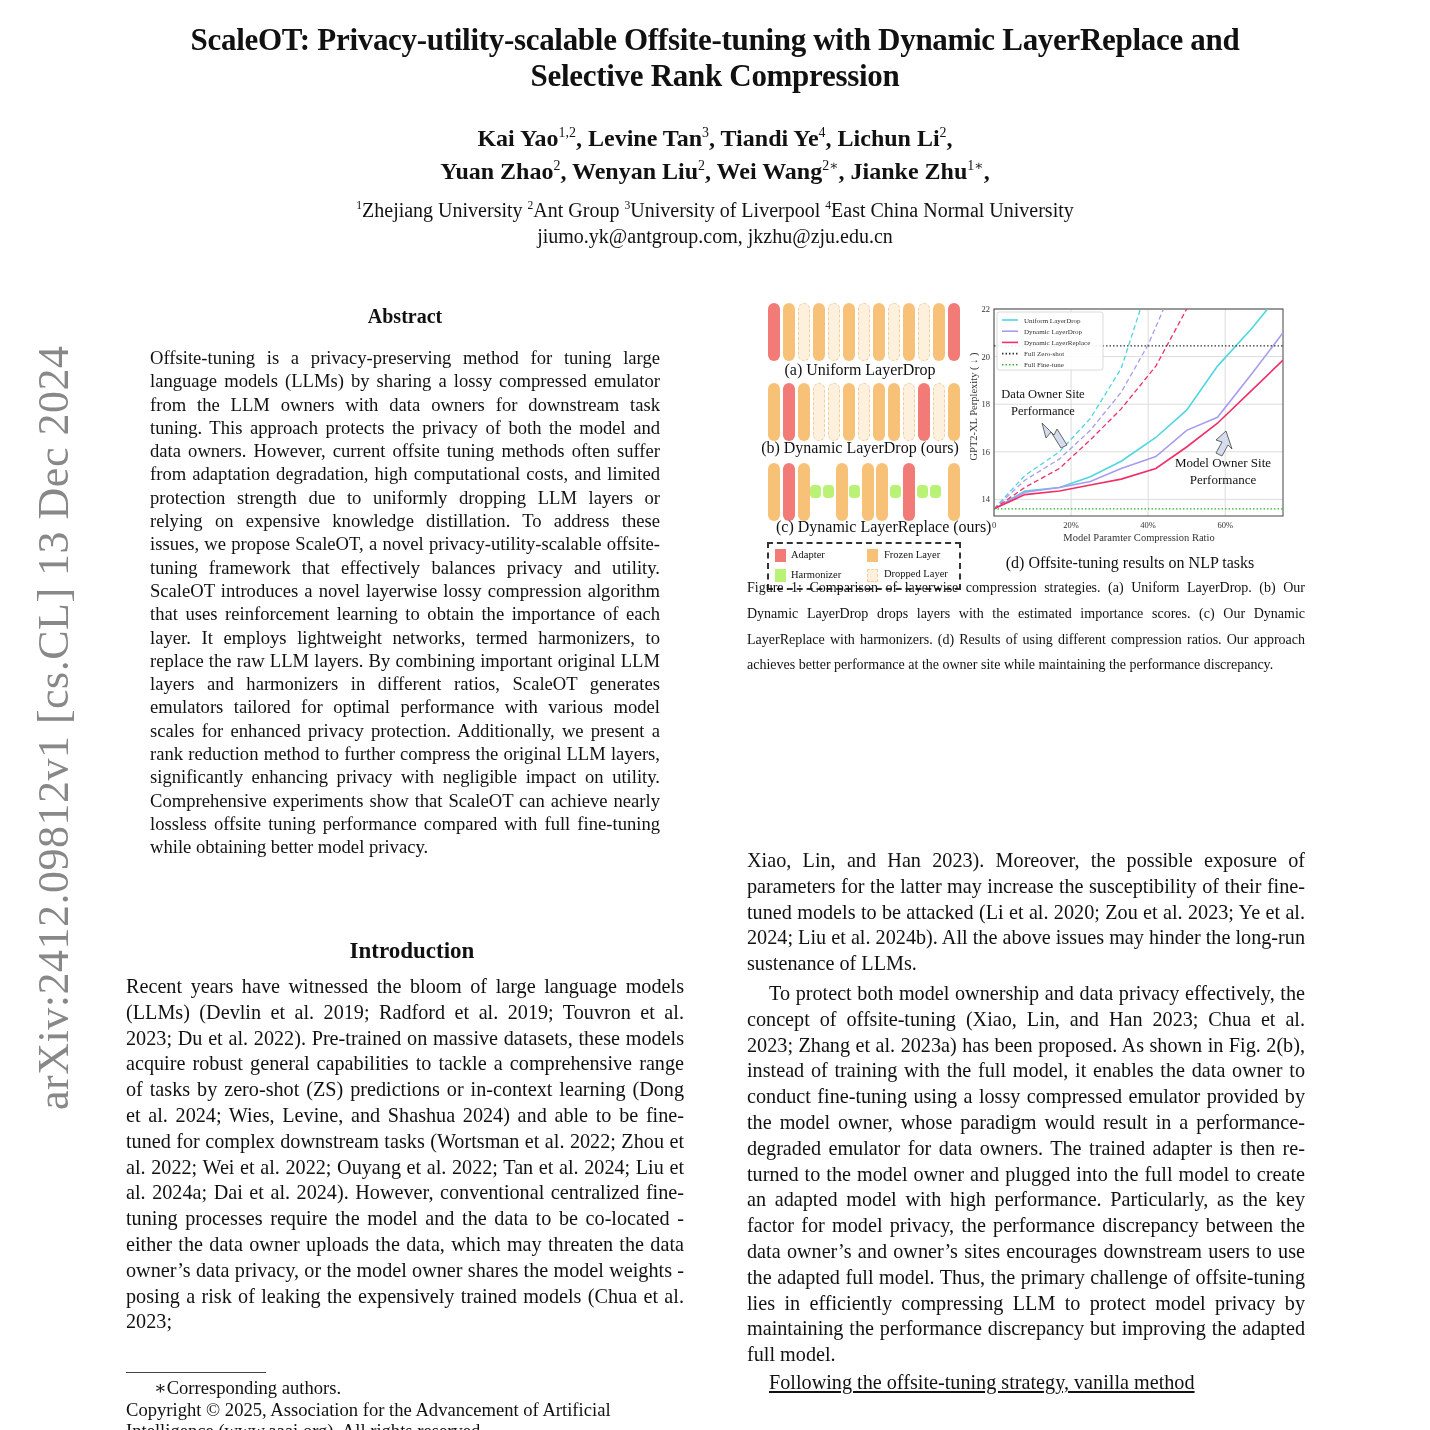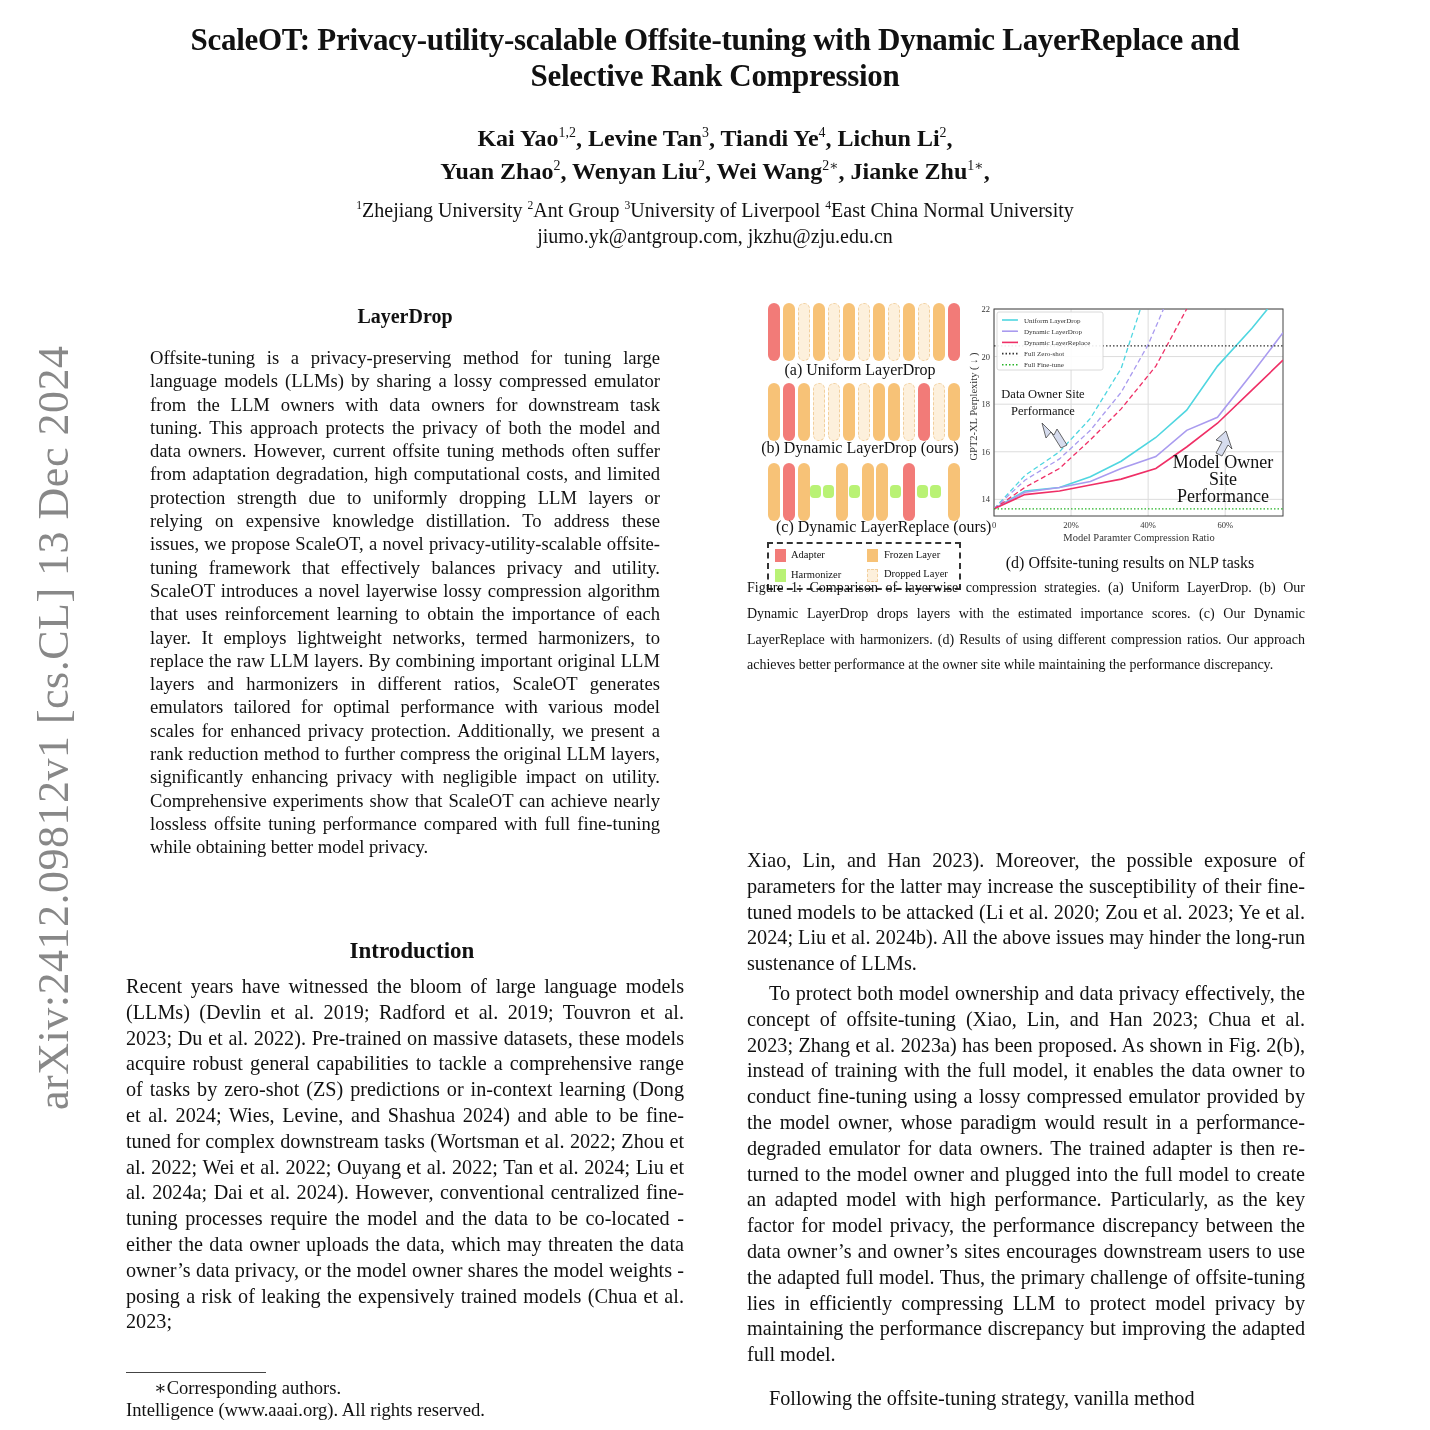--- a/index.html
+++ b/index.html
@@ -62,29 +62,30 @@
     <sup>1</sup><span>Zhejiang University</span>
     <sup>2</sup><span>Ant Group</span>
     <sup>3</sup><span>University of Liverpool</span>
     <sup>4</sup><span>East China Normal University</span>
   </div>
   <div>jiumo.yk@antgroup.com, jkzhu@zju.edu.cn</div>
 </div>
 
 <div class="abs arxiv">arXiv:2412.09812v1  [cs.CL]  13 Dec 2024</div>
 
-<div class="abs sec-h abstract-h">LayerDrop</div>
+<div class="abs sec-h abstract-h">Abstract</div>
 <div class="abs abstract">Offsite-tuning is a privacy-preserving method for tuning large language models (LLMs) by sharing a lossy compressed em­ulator from the LLM owners with data owners for down­stream task tuning. This approach protects the privacy of both the model and data owners. However, current offsite tuning methods often suffer from adaptation degradation, high com­putational costs, and limited protection strength due to uni­formly dropping LLM layers or relying on expensive knowl­edge distillation. To address these issues, we propose Sca­leOT, a novel privacy-utility-scalable offsite-tuning frame­work that effectively balances privacy and utility. ScaleOT in­troduces a novel layerwise lossy compression algorithm that uses reinforcement learning to obtain the importance of each layer. It employs lightweight networks, termed harmonizers, to replace the raw LLM layers. By combining important orig­inal LLM layers and harmonizers in different ratios, ScaleOT generates emulators tailored for optimal performance with various model scales for enhanced privacy protection. Addi­tionally, we present a rank reduction method to further com­press the original LLM layers, significantly enhancing pri­vacy with negligible impact on utility. Comprehensive exper­iments show that ScaleOT can achieve nearly lossless offsite tuning performance compared with full fine-tuning while ob­taining better model privacy.</div>
 
 <div class="abs sec-h intro-h">Introduction</div>
 <div class="abs col-text intro">Recent years have witnessed the bloom of large language models (LLMs) (Devlin et al. 2019; Radford et al. 2019; Touvron et al. 2023; Du et al. 2022). Pre-trained on mas­sive datasets, these models acquire robust general capabil­ities to tackle a comprehensive range of tasks by zero-shot (ZS) predictions or in-context learning (Dong et al. 2024; Wies, Levine, and Shashua 2024) and able to be fine-tuned for complex downstream tasks (Wortsman et al. 2022; Zhou et al. 2022; Wei et al. 2022; Ouyang et al. 2022; Tan et al. 2024; Liu et al. 2024a; Dai et al. 2024). However, conven­tional centralized fine-tuning processes require the model and the data to be co-located - either the data owner uploads the data, which may threaten the data owner’s data privacy, or the model owner shares the model weights - posing a risk of leaking the expensively trained models (Chua et al. 2023;</div>
 
 <div class="abs footrule"></div>
 <div class="abs footnote">
   <div class="fn1">∗Corresponding authors.</div>
+  <div>Copyright © 2025, Association for the Advancement of Artificial</div>
   <div>Intelligence (www.aaai.org). All rights reserved.</div>
 </div>
 
 <div class="abs" style="left:760px; top:298px; width:210px; height:300px;">
 
   <div style="position:absolute; left:0; top:5px; width:200px; height:58px;">
     <div class="layer adapter" style="left:8px; top:0; width:12px; height:58px;"></div>
     <div class="layer frozen" style="left:23px; top:0; width:12px; height:58px;"></div>
     <div class="layer dropped" style="left:38px; top:0; width:12px; height:58px;"></div>
     <div class="layer frozen" style="left:53px; top:0; width:12px; height:58px;"></div>
@@ -197,25 +198,25 @@
       <polygon points="82,125 94,137 97,131 107,147 101,150 91,134 86,140" fill="#d6dcee" stroke="#444" stroke-width="0.8"></polygon>
       <polygon points="266,133 256,142 262,144 256,155 262,158 268,147 272,151" fill="#d6dcee" stroke="#444" stroke-width="0.8"></polygon>
     </svg>
   <div class="fig-label plotlbl" style="position:absolute; left:0; top:256px; width:340px;">(d) Offsite-tuning results on NLP tasks</div>
   <div class="plotlbl" style="position:absolute; left:34px; top:234px; width:290px; text-align:center; font-size:10.5px; color:#333;">Model Paramter Compression Ratio</div>
   <div class="plotlbl" style="position:absolute; left:-52px; top:103px; width:130px; text-align:center; font-size:10.5px; color:#333; transform:rotate(-90deg);">GPT2-XL Perplexity ( ↓ )</div>
   <div class="plotlbl" style="position:absolute; left:28px; top:88px; width:110px; text-align:center; font-size:12.5px; line-height:17px;">
     <div>Data Owner Site</div>
     <div>Performance</div>
   </div>
-  <div class="plotlbl" style="position:absolute; left:204px; top:156px; width:118px; text-align:center; font-size:18px; line-height:17px;">
+  <div class="plotlbl" style="position:absolute; left:204px; top:156px; width:118px; text-align:center; font-size:13px; line-height:17px;">
     <div>Model Owner Site</div>
     <div>Performance</div>
   </div>
 </div>
 
 <div class="abs caption">Figure 1: Comparison of layerwise compression strategies. (a) Uniform LayerDrop. (b) Our Dynamic LayerDrop drops layers with the estimated importance scores. (c) Our Dy­namic LayerReplace with harmonizers. (d) Results of using different compression ratios. Our approach achieves better performance at the owner site while maintaining the perfor­mance discrepancy.</div>
 
 <div class="abs col-text rcol">
   <p>Xiao, Lin, and Han 2023). Moreover, the possible exposure of parameters for the latter may increase the susceptibility of their fine-tuned models to be attacked  (Li et al. 2020; Zou et al. 2023; Ye et al. 2024; Liu et al. 2024b). All the above issues may hinder the long-run sustenance of LLMs.</p>
   <p class="ind">To protect both model ownership and data privacy ef­fectively, the concept of offsite-tuning (Xiao, Lin, and Han 2023; Chua et al. 2023; Zhang et al. 2023a) has been pro­posed. As shown in Fig. 2(b), instead of training with the full model, it enables the data owner to conduct fine-tuning using a lossy compressed emulator provided by the model owner, whose paradigm would result in a performance-degraded emulator for data owners. The trained adapter is then re­turned to the model owner and plugged into the full model to create an adapted model with high performance. Par­ticularly, as the key factor for model privacy, the perfor­mance discrepancy between the data owner’s and owner’s sites encourages downstream users to use the adapted full model. Thus, the primary challenge of offsite-tuning lies in efficiently compressing LLM to protect model privacy by maintaining the performance discrepancy but improving the adapted full model.</p>
-  <p class="ind" style="margin-top:18px;">Following the offsite-tuning strategy, vanilla method</p>
+  <p class="ind" style="margin-top:2px;text-decoration:underline;">Following the offsite-tuning strategy, vanilla method</p>
 </div>
 
 </body></html>

